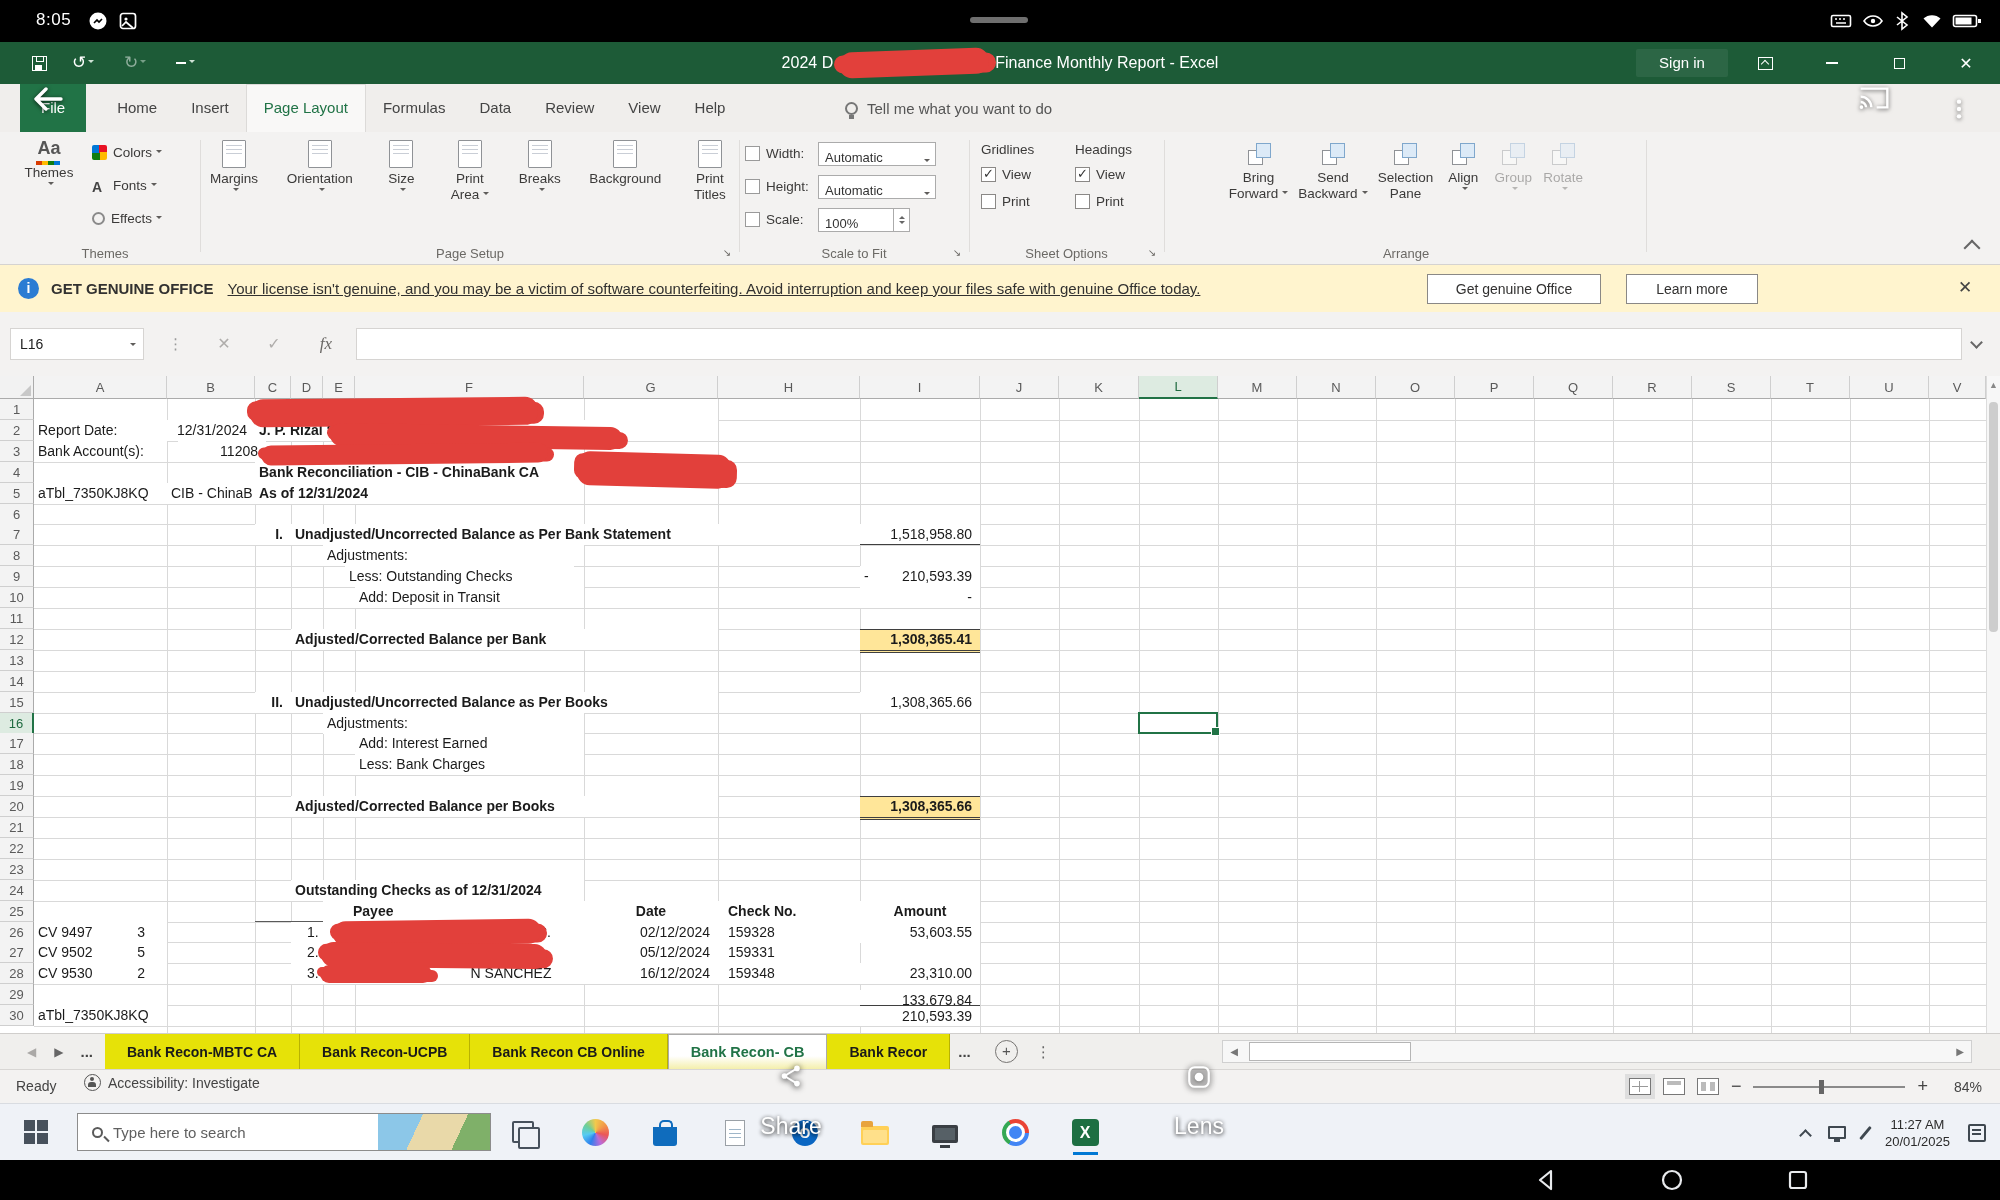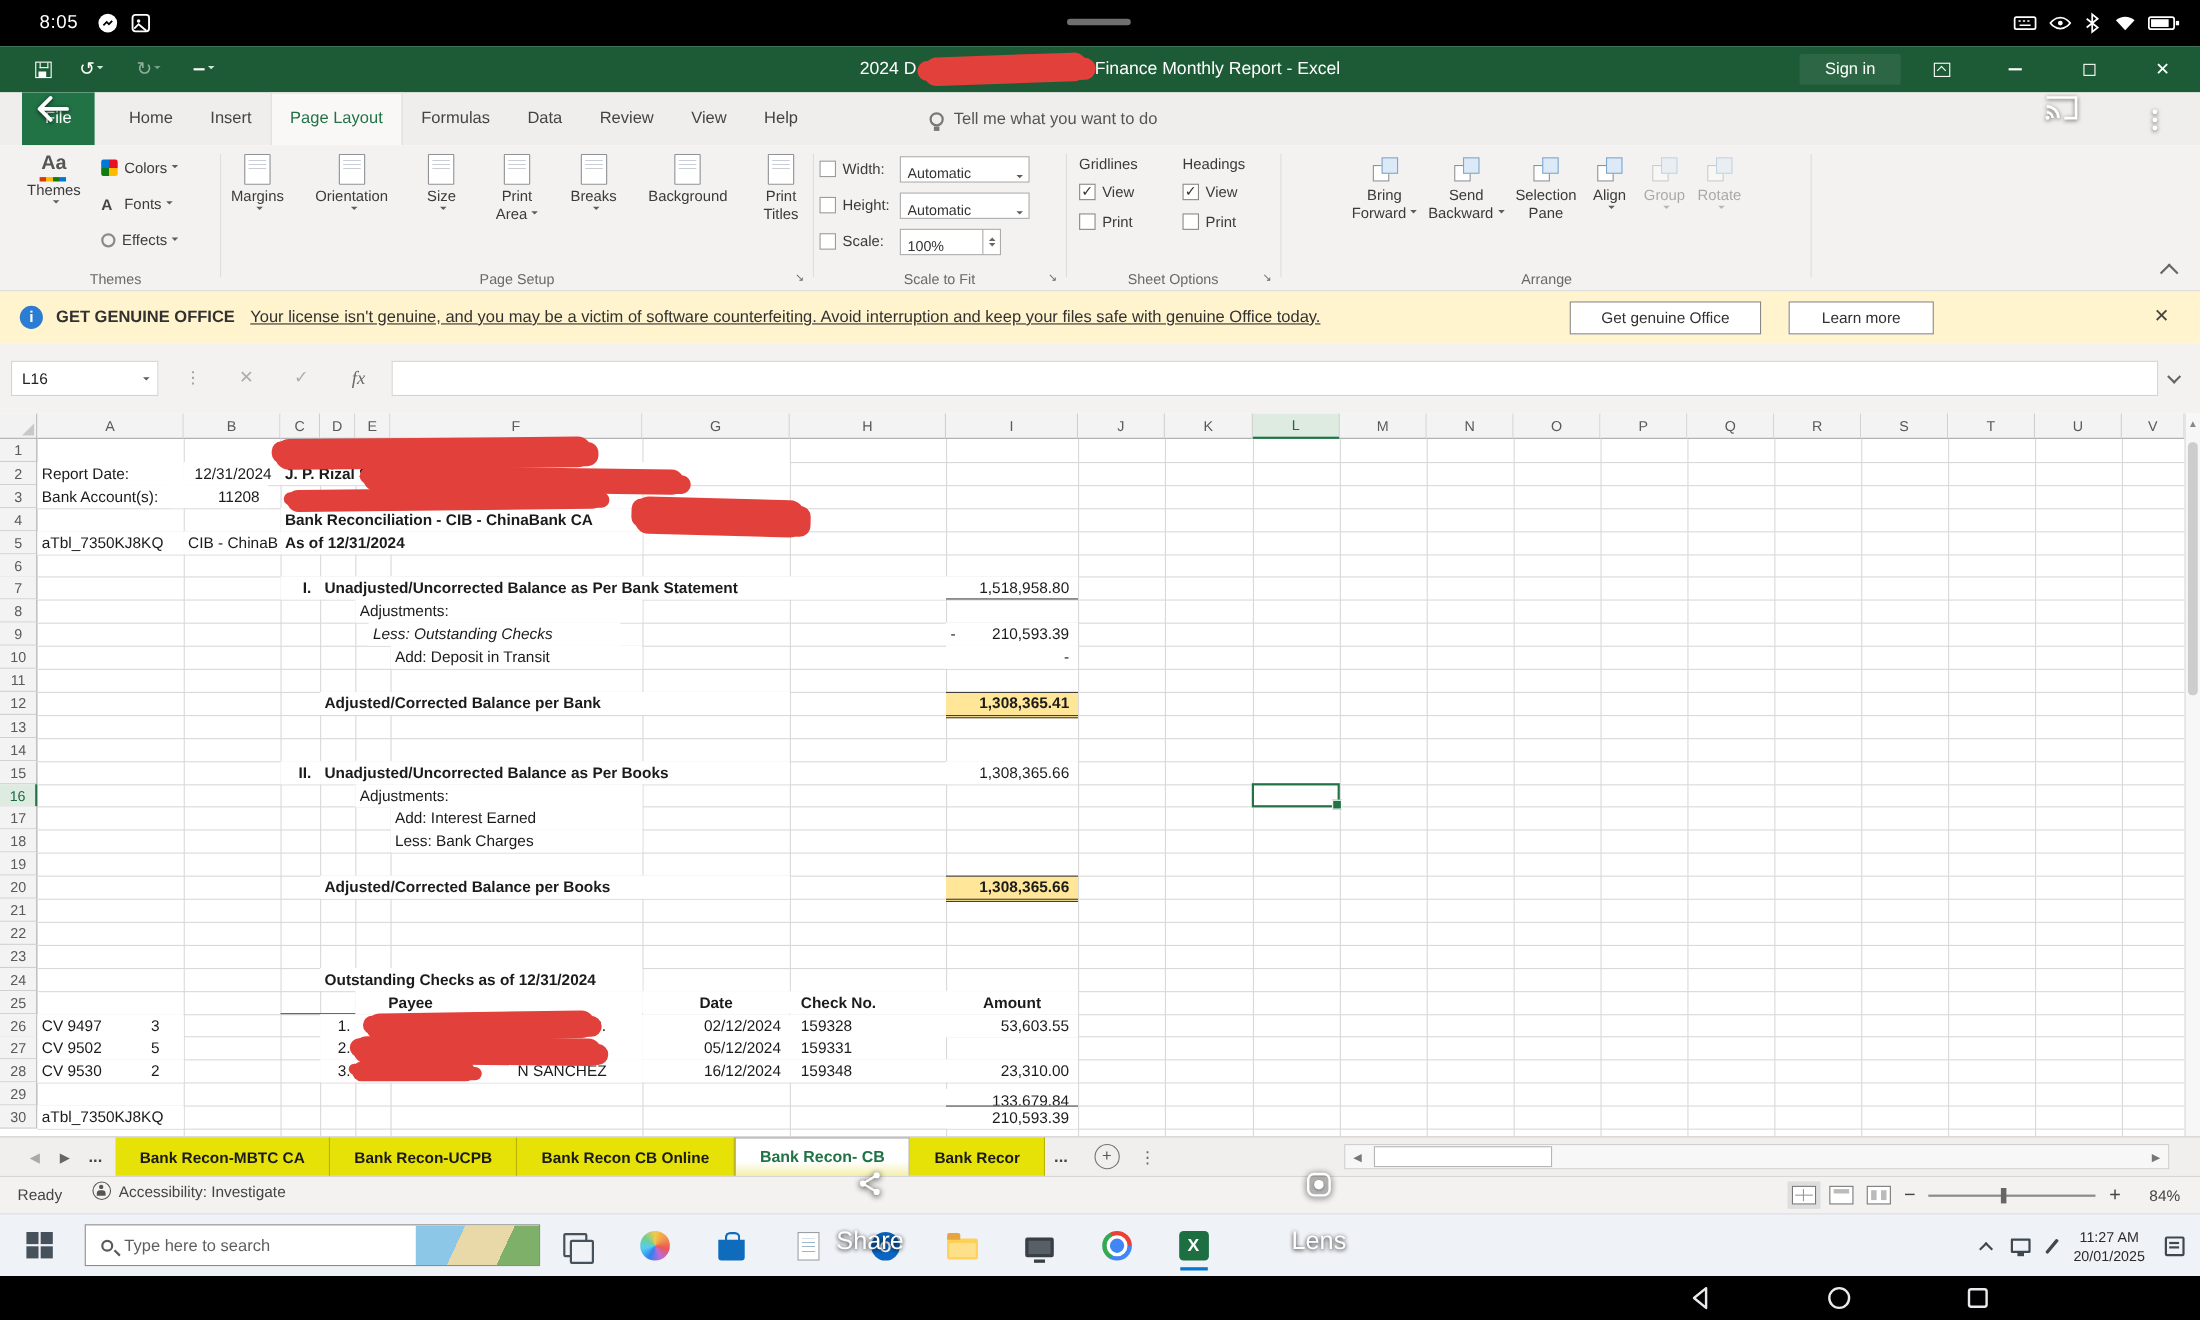--- a/index.html
+++ b/index.html
@@ -665,30 +665,30 @@
       <div class="hline" style="left: 34px; top: 922px; width: 1952px;"></div>
       <div class="hline" style="left: 34px; top: 942px; width: 1952px;"></div>
       <div class="hline" style="left: 34px; top: 963px; width: 1952px;"></div>
       <div class="hline" style="left: 34px; top: 984px; width: 1952px;"></div>
       <div class="hline" style="left: 34px; top: 1005px; width: 1952px;"></div>
       <div class="hline" style="left: 34px; top: 1026px; width: 1952px;"></div>
       <div class="cell" style="left: 34px; top: 420px; width: 133px;">Report Date:</div>
       <div class="cell ar" style="left: 167px; top: 420px; width: 88px;">12/31/2024</div>
       <div class="cell b" style="left: 255px; top: 420px; width: 463px;">J. P. Rizal St.</div>
       <div class="cell" style="left: 34px; top: 441px; width: 133px;">Bank Account(s):</div>
-      <div class="cell ar" style="left: 156px; top: 441px; width: 88px;">11208</div>
+      <div class="cell ar" style="left: 178px; top: 441px; width: 88px;">11208</div>
       <div class="cell b" style="left: 255px; top: 462px; width: 463px;">Bank Reconciliation  - CIB - ChinaBank CA</div>
       <div class="cell" style="left: 34px; top: 483px; width: 133px;">aTbl_7350KJ8KQ</div>
       <div class="cell" style="left: 167px; top: 483px; width: 88px;">CIB - ChinaB</div>
       <div class="cell b" style="left: 255px; top: 483px; width: 329px;">As of 12/31/2024</div>
       <div class="cell b ar" style="left: 255px; top: 524px; width: 36px;">I.</div>
       <div class="cell b" style="left: 291px; top: 524px; width: 569px;">Unadjusted/Uncorrected Balance as Per Bank Statement</div>
       <div class="cell bb ar" style="left: 860px; top: 524px; width: 120px;">1,518,958.80</div>
       <div class="cell" style="left: 323px; top: 545px; width: 261px;">Adjustments:</div>
-      <div class="cell" style="left: 335px; top: 566px; width: 229px; font-style: italic;">Less: Outstanding Checks</div>
+      <div class="cell" style="left: 345px; top: 566px; width: 229px;">Less: Outstanding Checks</div>
       <div class="cell neg" style="left: 860px; top: 566px; width: 120px;">
         <span>-</span>
         <span>210,593.39</span>
       </div>
       <div class="cell" style="left: 355px; top: 587px; width: 229px;">Add: Deposit in Transit</div>
       <div class="cell ar" style="left: 860px; top: 587px; width: 120px;">-</div>
       <div class="cell b" style="left: 291px; top: 629px; width: 427px;">Adjusted/Corrected Balance per Bank</div>
       <div class="cell b total ar" style="left: 860px; top: 629px; width: 120px;">1,308,365.41</div>
       <div class="cell b ar" style="left: 255px; top: 692px; width: 36px;">II.</div>
       <div class="cell b" style="left: 291px; top: 692px; width: 427px;">Unadjusted/Uncorrected Balance as Per Books</div>

